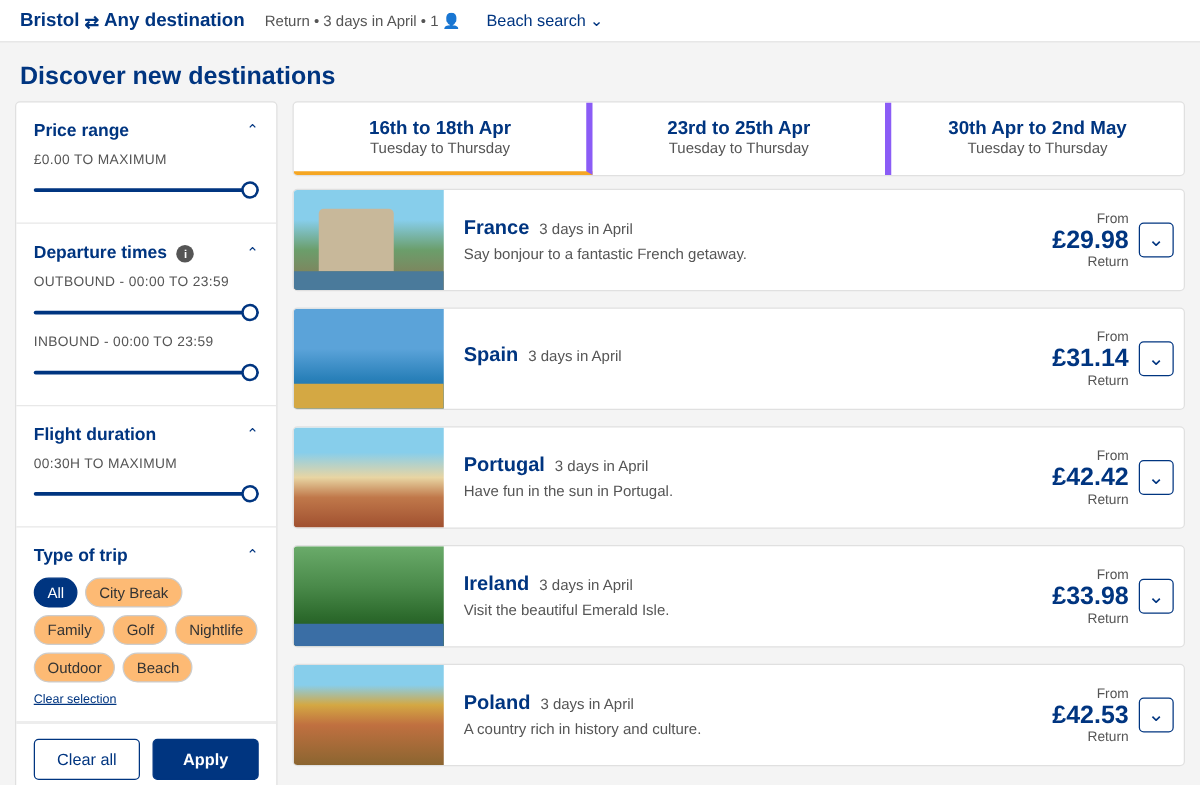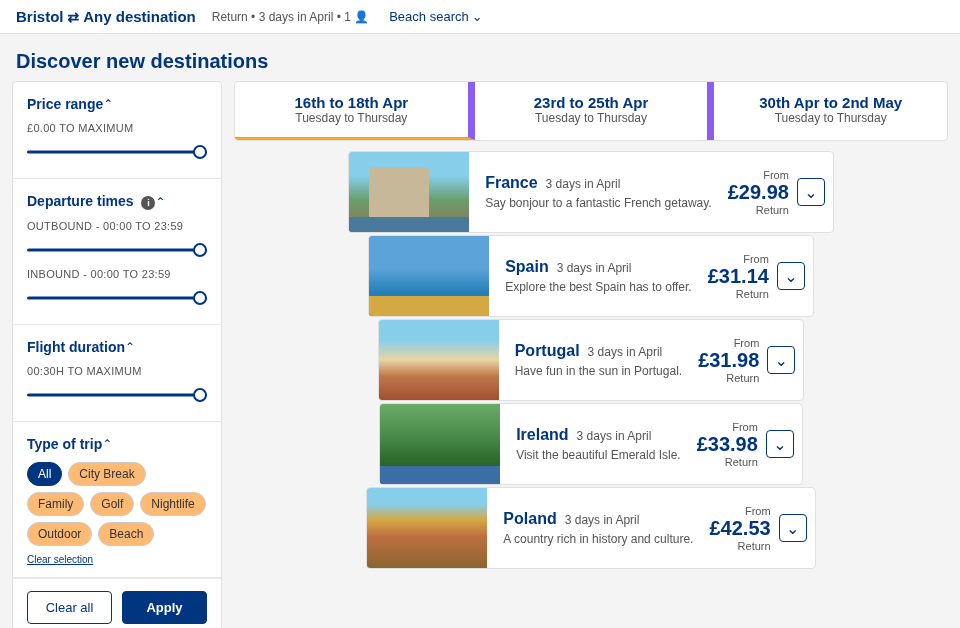--- a/index.html
+++ b/index.html
@@ -75,20 +75,21 @@
     .filter-section {
       padding: 14px 14px 12px 14px;
       border-bottom: 1px solid #e8e8e8;
     }
     .filter-section:last-of-type {
       border-bottom: none;
     }
     .filter-header {
       display: flex;
       align-items: center;
+      justify-content: space-between;
       cursor: pointer;
       margin-bottom: 10px;
     }
     .filter-title {
       font-size: 14px;
       font-weight: 700;
       color: #003580;
     }
     .chevron {
       color: #003580;
@@ -210,42 +211,41 @@
       border: 1px solid #e0e0e0;
       border-radius: 4px;
       margin-bottom: 10px;
       overflow: hidden;
     }
     .date-tab {
       flex: 1;
       padding: 12px 16px;
       text-align: center;
       cursor: pointer;
-      border-right: 7px solid #8b5cf6;
+      border-right: 5px solid #8b5cf6;
     }
     .date-tab:last-child { border-right: none; }
     .date-tab.active {
       border-bottom: 3px solid #f5a623;
     }
     .date-tab .tab-date {
       font-size: 15px;
       font-weight: 700;
       color: #003580;
     }
     .date-tab .tab-days {
       font-size: 12px;
       color: #555;
       margin-top: 0;
     }
     
     .destination-list {
       display: flex;
       flex-direction: column;
-      gap: 2px;
-      align-items: center;
+      gap: 13px;
     }
     .destination-card {
       background: white;
       border: 1px solid #e0e0e0;
       border-radius: 4px;
       display: flex;
       align-items: center;
       overflow: hidden;
       cursor: pointer;
       transition: box-shadow 0.2s;
@@ -500,21 +500,20 @@
         <div class="expand-btn">⌄</div>
       </div>
     </div>
           <div class="destination-card">
       <div class="dest-image spain"></div>
       <div class="dest-info">
         <div class="dest-name-row">
           <span class="dest-name">Spain</span>
           <span class="dest-duration">3 days in April</span>
         </div>
-        <div class="dest-desc">Explore the best Spain has to offer.</div>
       </div>
       <div class="dest-price-area">
         <div class="dest-price-block">
           <div class="from-label">From</div>
           <div class="price-value">£31.14</div>
           <div class="return-label">Return</div>
         </div>
         <div class="expand-btn">⌄</div>
       </div>
     </div>
@@ -523,21 +522,21 @@
       <div class="dest-info">
         <div class="dest-name-row">
           <span class="dest-name">Portugal</span>
           <span class="dest-duration">3 days in April</span>
         </div>
         <div class="dest-desc">Have fun in the sun in Portugal.</div>
       </div>
       <div class="dest-price-area">
         <div class="dest-price-block">
           <div class="from-label">From</div>
-          <div class="price-value">£31.98</div>
+          <div class="price-value">£42.42</div>
           <div class="return-label">Return</div>
         </div>
         <div class="expand-btn">⌄</div>
       </div>
     </div>
           <div class="destination-card">
       <div class="dest-image ireland"></div>
       <div class="dest-info">
         <div class="dest-name-row">
           <span class="dest-name">Ireland</span>

